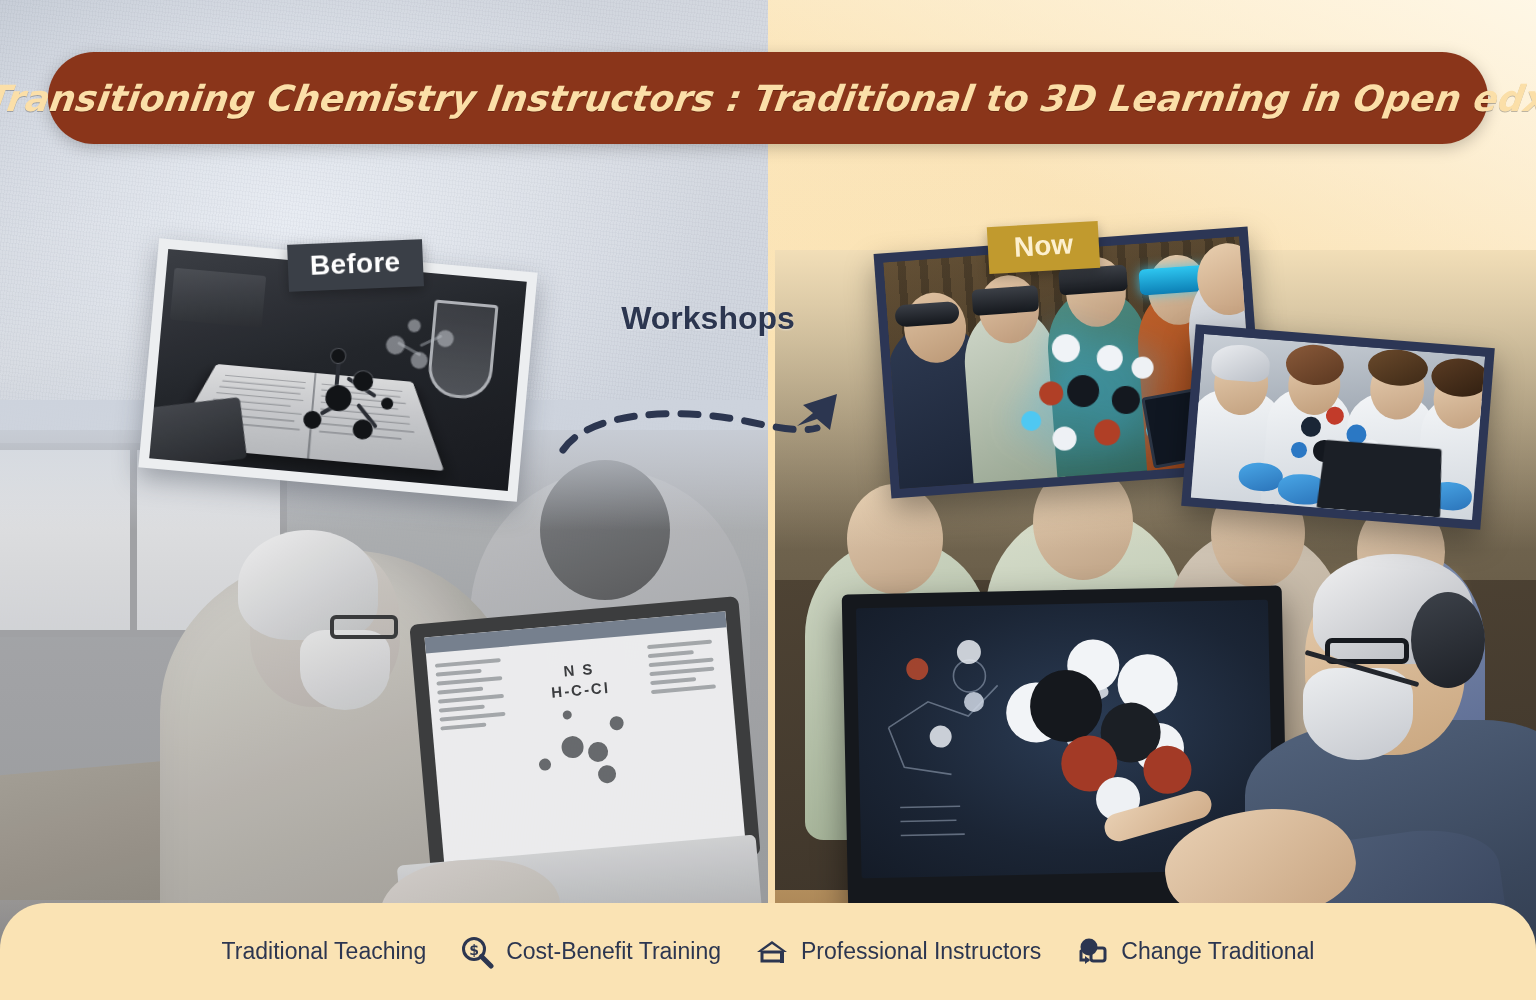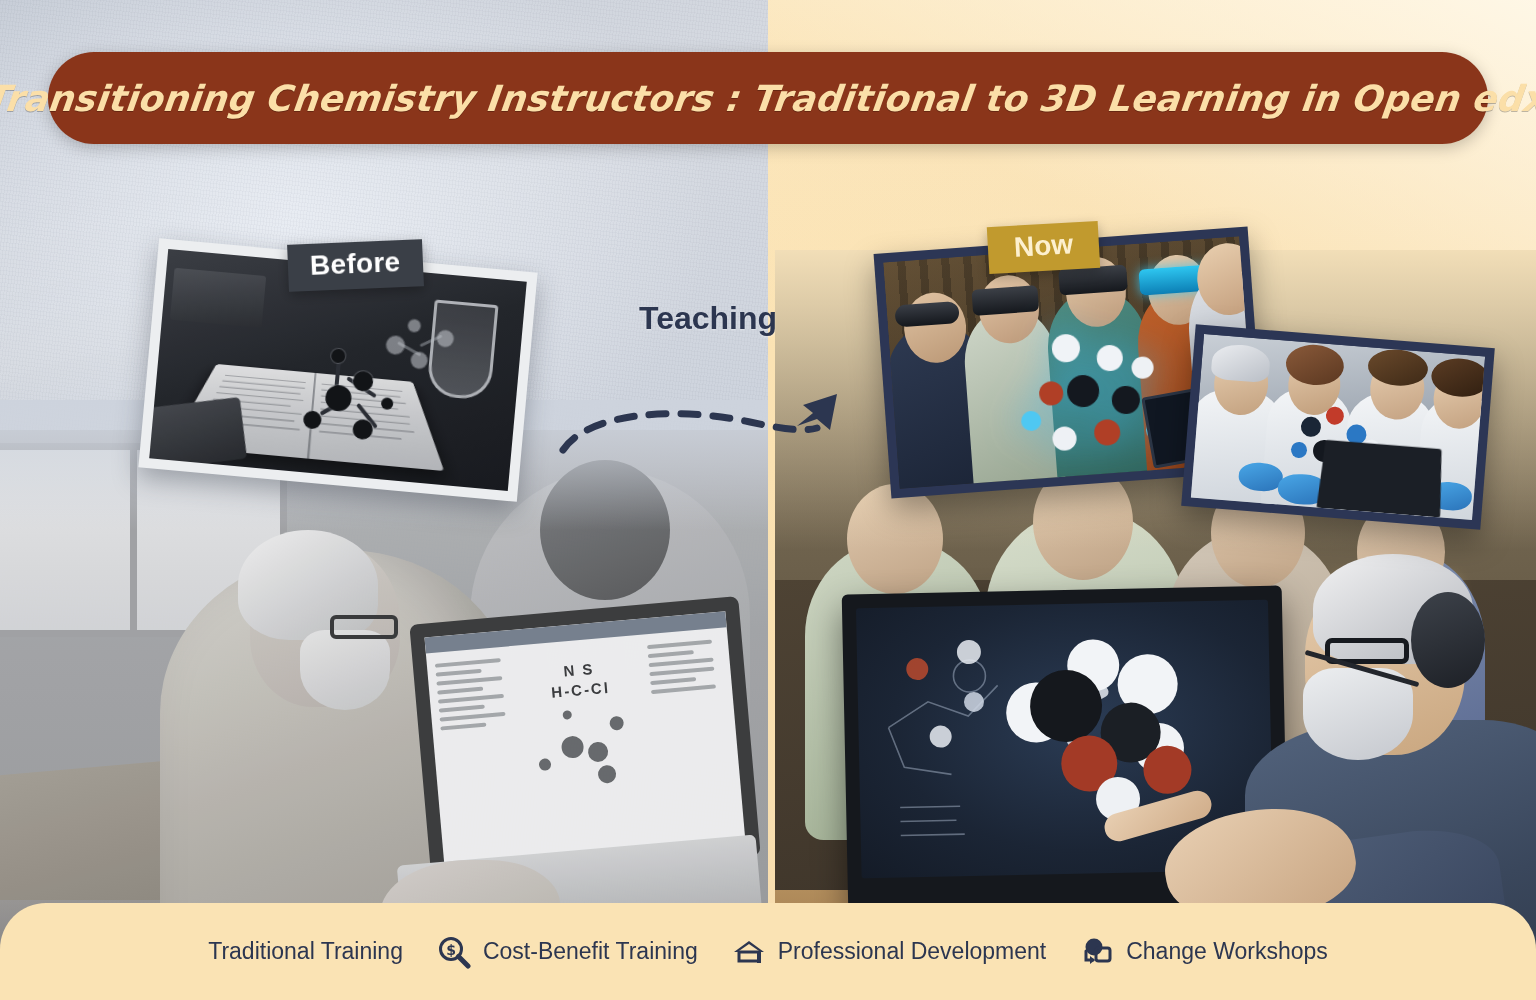--- a/index.html
+++ b/index.html
@@ -475,21 +475,21 @@
         <i style="left:226px;top:66px;width:18px;height:18px"></i>
         <i style="left:252px;top:80px;width:16px;height:16px"></i>
         <i style="left:276px;top:56px;width:16px;height:16px"></i>
         <i style="left:246px;top:48px;width:12px;height:12px"></i>
       </div>
     </div>
   </div>
   <div class="tag-before">Before</div>
 
   <div class="caption">
-    <div>Teaching</div>
+    <div>Workshops</div>
   </div>
   <svg class="arrow-svg" viewBox="0 0 320 90">
     <path d="M18 72 C 40 38, 120 26, 205 44 C 238 51, 258 54, 272 50" stroke="#2c3650" stroke-width="7" fill="none" stroke-linecap="round" stroke-dasharray="17 15"></path>
     <path d="M292 16 L285 52 L272 41 L252 48 L268 35 L258 27 Z" fill="#2c3650"></path>
   </svg>
 
   <div class="card-now1">
     <div class="nw-photo">
       <div class="nw1-bg"></div>
       <div class="nw1-shelf"></div>
@@ -552,46 +552,46 @@
         <i style="left:168px;top:92px;width:16px;height:16px;background:#eef1f5"></i>
         <i style="left:132px;top:120px;width:18px;height:18px;background:#eef1f5"></i>
       </div>
       <div class="nw2-laptop"></div>
     </div>
   </div>
 
   <div class="footer">
 
     <div class="foot-item">
-      <span class="foot-label">Traditional Training</span>
+      <span class="foot-label">Traditional Teaching</span>
     </div>
 
     <div class="foot-item">
       <svg class="foot-icon" viewBox="0 0 34 34">
         <circle cx="14" cy="14" r="10.5" fill="none" stroke="#2c3650" stroke-width="3"></circle>
         <line x1="21.5" y1="21.5" x2="31" y2="31" stroke="#2c3650" stroke-width="5" stroke-linecap="round"></line>
         <text x="14" y="19.5" font-size="14" font-weight="700" fill="#2c3650" text-anchor="middle" font-family="DejaVu Sans, sans-serif">$</text>
       </svg>
       <span class="foot-label">Cost-Benefit Training</span>
     </div>
 
     <div class="foot-item">
       <svg class="foot-icon" viewBox="0 0 34 34">
         <path d="M2 17 L17 6 L32 17 L28.5 17 L17 9 L5.5 17 Z" fill="#2c3650"></path>
         <path d="M7 17 H27 V26 H7 Z" fill="none" stroke="#2c3650" stroke-width="3"></path>
         <rect x="25" y="17" width="4" height="11" fill="#2c3650"></rect>
       </svg>
-      <span class="foot-label">Professional Development</span>
+      <span class="foot-label">Professional Instructors</span>
     </div>
 
     <div class="foot-item">
       <svg class="foot-icon" viewBox="0 0 34 34">
         <circle cx="14" cy="12" r="8.5" fill="#2c3650"></circle>
         <rect x="16" y="13" width="14" height="13" rx="2.5" fill="none" stroke="#2c3650" stroke-width="3"></rect>
         <path d="M6 16 V25 H13" fill="none" stroke="#2c3650" stroke-width="3" stroke-linecap="round"></path>
         <path d="M10 21 L15 25 L10 29 Z" fill="#2c3650"></path>
       </svg>
-      <span class="foot-label">Change Workshops</span>
+      <span class="foot-label">Change Traditional</span>
     </div>
 
   </div>
 
 </div>
 
 </body></html>

